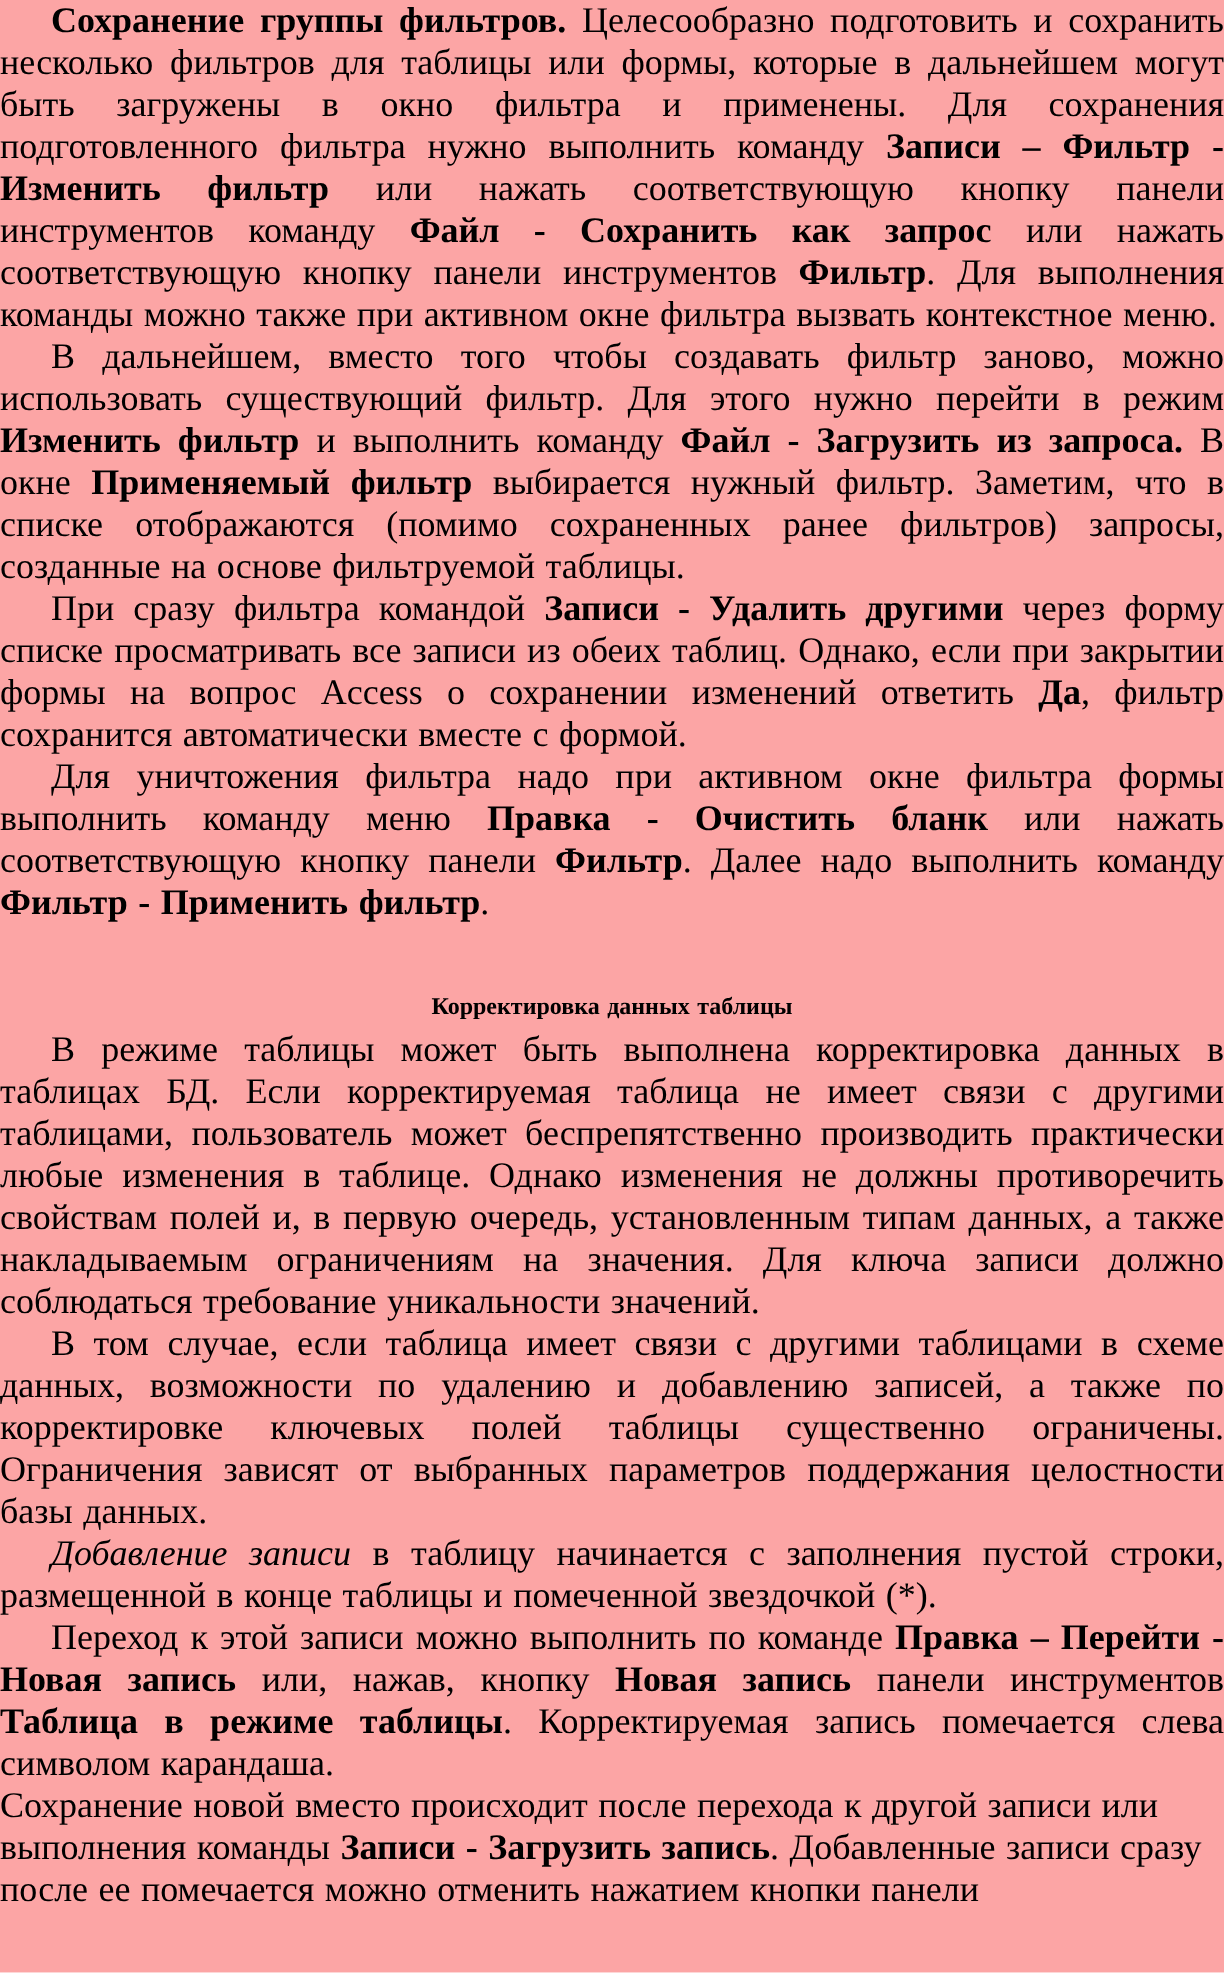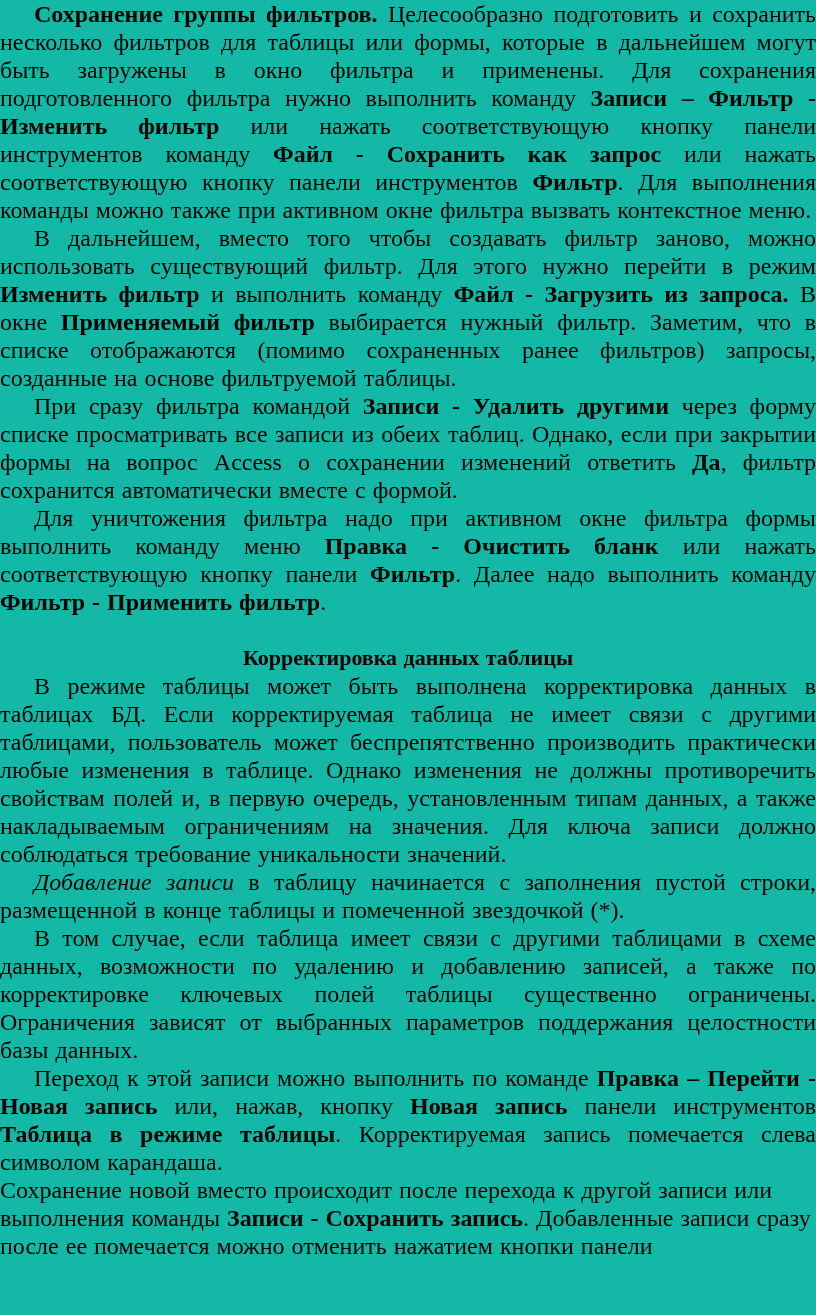--- a/index.html
+++ b/index.html
@@ -5,21 +5,21 @@
   html, body {
     margin: 0;
     padding: 0;
     background: #ffffff;
   }
   .page {
     position: relative;
     width: 816px;
     height: 1315px;
     overflow: hidden;
-    background: #14b8a6;
+    background: #fca5a5;
     color: #000000;
     font-family: "Liberation Serif", "DejaVu Serif", serif;
     font-size: 24px;
     line-height: 28px;
     word-spacing: 1px;
   }
   .doc-body {
     width: 816px;
   }
   .block {
@@ -29,37 +29,37 @@
   .para {
     text-align: justify;
   }
   .para.indent {
     text-indent: 34px;
   }
   .para.align-left {
     text-align: left;
   }
   .heading {
-    margin-top: 28px;
+    margin-top: 42px;
     text-align: center;
     font-weight: bold;
-    font-size: 22px;
+    font-size: 16px;
   }
   .run-bold { font-weight: bold; }
   .run-italic { font-style: italic; }
 </style>
 </head>
 <body>
 
 <div class="page">
   <div class="doc-body">
       <p class="block para indent align-justify"><span class="run-bold">Сохранение группы фильтров. </span><span>Целесообразно подготовить и сохранить несколько фильтров для таблицы или формы, которые в дальнейшем могут быть загружены в окно фильтра и применены. Для сохранения подготовленного фильтра нужно выполнить команду </span><span class="run-bold">Записи – Фильтр - Изменить фильтр</span><span> или нажать соответствующую кнопку панели инструментов команду </span><span class="run-bold">Файл - Сохранить как запрос</span><span> или нажать соответствующую кнопку панели инструментов </span><span class="run-bold">Фильтр</span><span>. Для выполнения команды можно также при активном окне фильтра вызвать контекстное меню.</span></p>
       <p class="block para indent align-justify"><span>В дальнейшем, вместо того чтобы создавать фильтр заново, можно использовать существующий фильтр. Для этого нужно перейти в режим </span><span class="run-bold">Изменить фильтр</span><span> и выполнить команду </span><span class="run-bold">Файл - Загрузить из запроса.</span><span> В окне </span><span class="run-bold">Применяемый фильтр</span><span> выбирается нужный фильтр. Заметим, что в списке отображаются (помимо сохраненных ранее фильтров) запросы, созданные на основе фильтруемой таблицы.</span></p>
       <p class="block para indent align-justify"><span>При сразу фильтра командой </span><span class="run-bold">Записи - Удалить  другими</span><span> через форму списке просматривать все записи из обеих таблиц. Однако, если при закрытии формы на вопрос Access о сохранении изменений ответить </span><span class="run-bold">Да</span><span>, фильтр сохранится автоматически вместе с формой.</span></p>
       <p class="block para indent align-justify"><span>Для уничтожения фильтра надо при активном окне фильтра формы выполнить команду меню </span><span class="run-bold">Правка - Очистить бланк</span><span> или нажать соответствующую кнопку панели </span><span class="run-bold">Фильтр</span><span>. Далее надо выполнить команду </span><span class="run-bold">Фильтр - Применить фильтр</span><span>.</span></p>
       <h2 class="block heading align-center"><span class="run-bold">Корректировка данных таблицы</span></h2>
       <p class="block para indent align-justify"><span>В режиме таблицы может быть выполнена корректировка данных в таблицах БД. Если корректируемая таблица не имеет связи с другими таблицами, пользователь может беспрепятственно производить практически любые изменения в таблице. Однако изменения не должны противоречить свойствам полей и, в первую очередь, установленным типам данных, а также накладываемым ограничениям на значения. Для ключа записи должно соблюдаться требование уникальности значений.</span></p>
+      <p class="block para indent align-justify"><span>В том случае, если таблица имеет связи с другими таблицами в схеме данных, возможности по удалению и добавлению записей, а также по корректировке ключевых полей таблицы существенно ограничены. Ограничения зависят от выбранных параметров поддержания целостности базы данных.</span></p>
       <p class="block para indent align-justify"><span class="run-italic">Добавление записи</span><span> в таблицу начинается с заполнения пустой строки, размещенной в конце таблицы и помеченной звездочкой (*).</span></p>
-      <p class="block para indent align-justify"><span>В том случае, если таблица имеет связи с другими таблицами в схеме данных, возможности по удалению и добавлению записей, а также по корректировке ключевых полей таблицы существенно ограничены. Ограничения зависят от выбранных параметров поддержания целостности базы данных.</span></p>
       <p class="block para indent align-justify"><span>Переход к этой записи можно выполнить по команде </span><span class="run-bold">Правка – Перейти - Новая запись</span><span> или, нажав, кнопку </span><span class="run-bold">Новая запись</span><span> панели инструментов </span><span class="run-bold">Таблица в режиме таблицы</span><span>. Корректируемая запись помечается слева символом карандаша.</span></p>
-      <p class="block para align-left"><span>Сохранение новой вместо происходит после перехода к другой записи или выполнения команды </span><span class="run-bold">Записи - Сохранить запись</span><span>. Добавленные записи сразу после ее помечается можно отменить нажатием кнопки панели</span></p>
+      <p class="block para align-left"><span>Сохранение новой вместо происходит после перехода к другой записи или выполнения команды </span><span class="run-bold">Записи - Загрузить запись</span><span>. Добавленные записи сразу после ее помечается можно отменить нажатием кнопки панели</span></p>
     </div>
 </div>
 
 </body></html>

